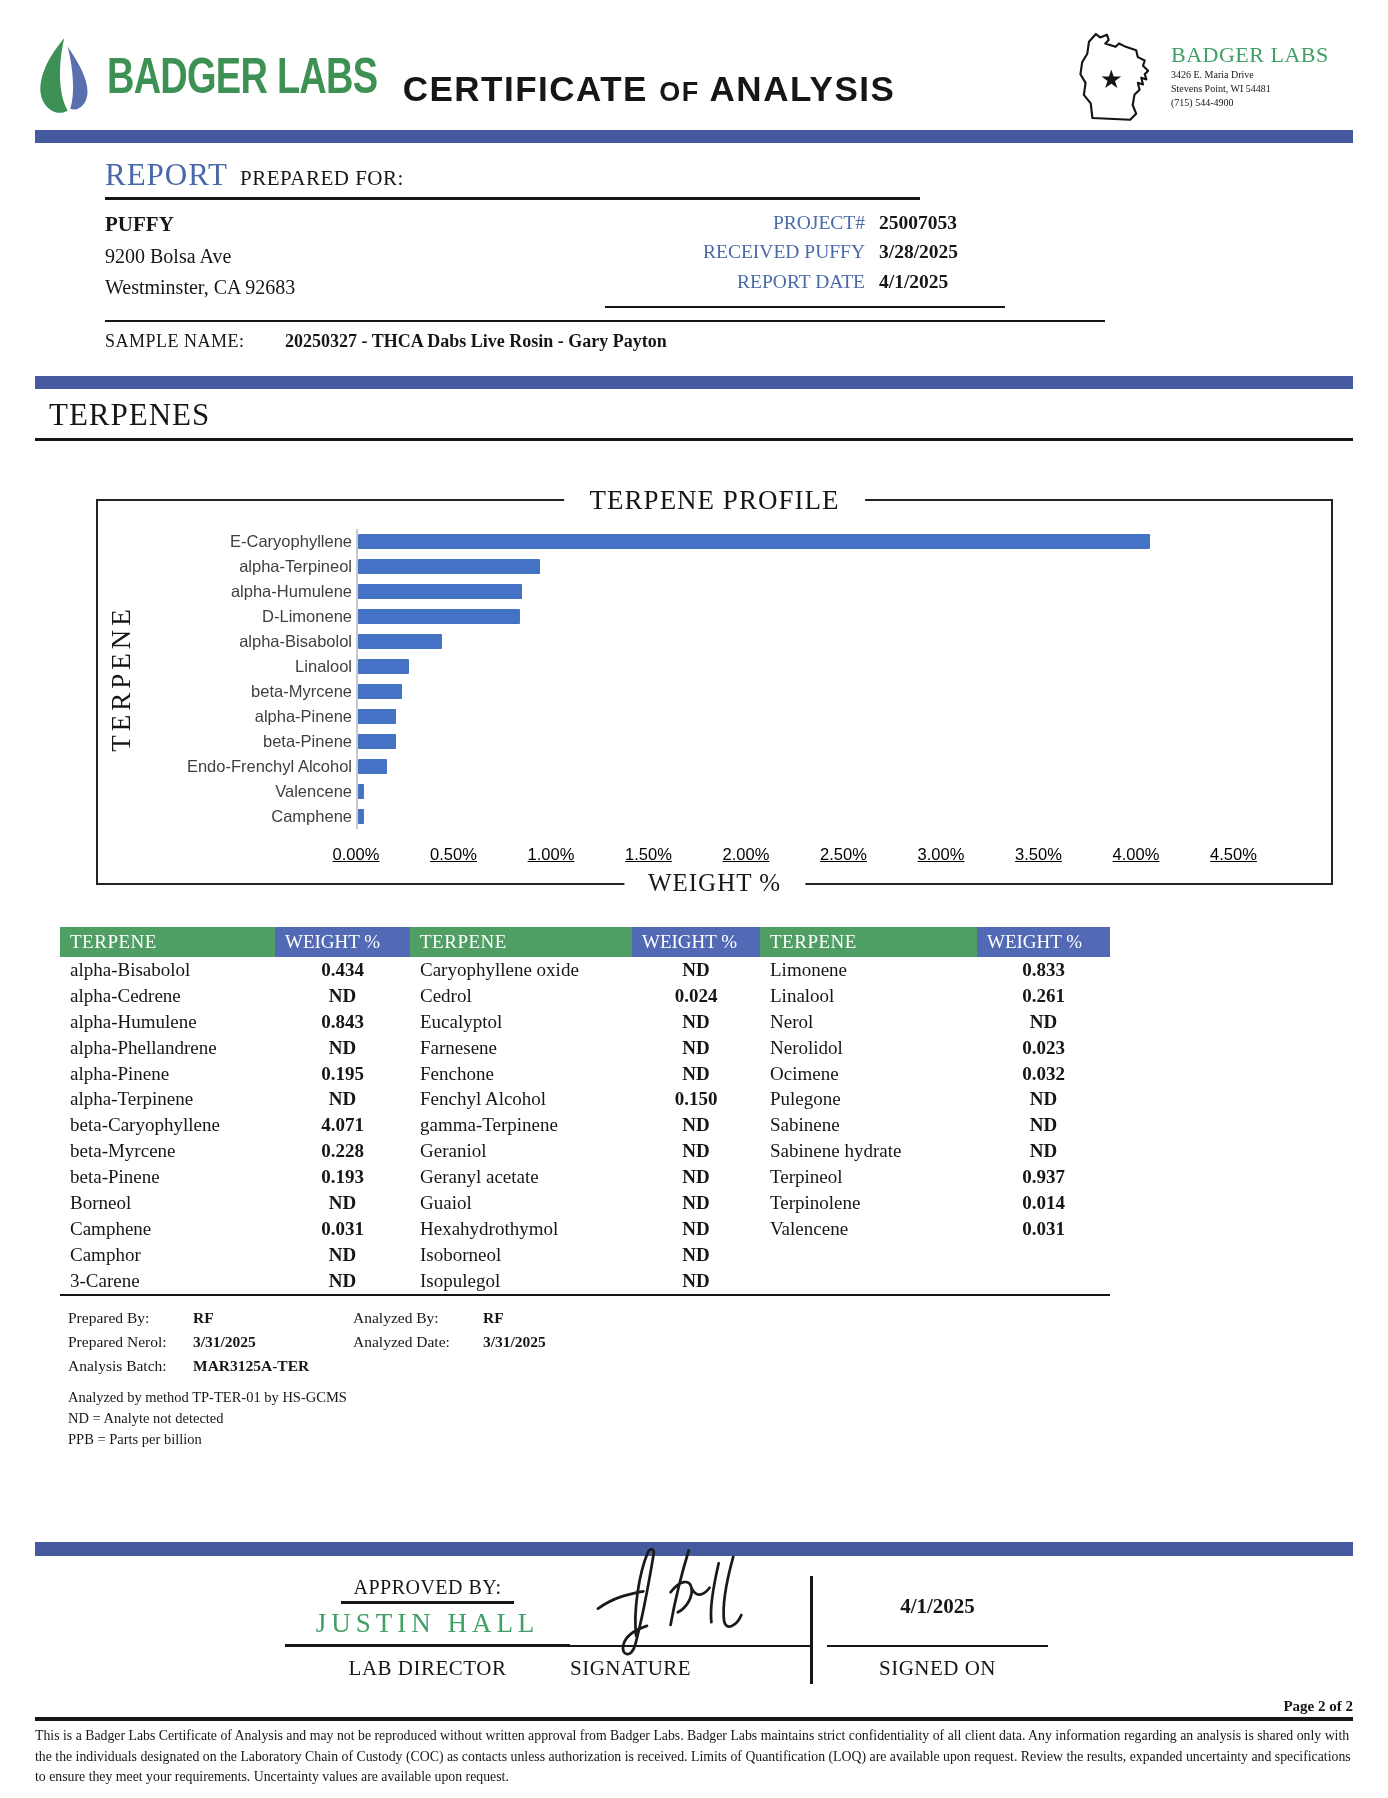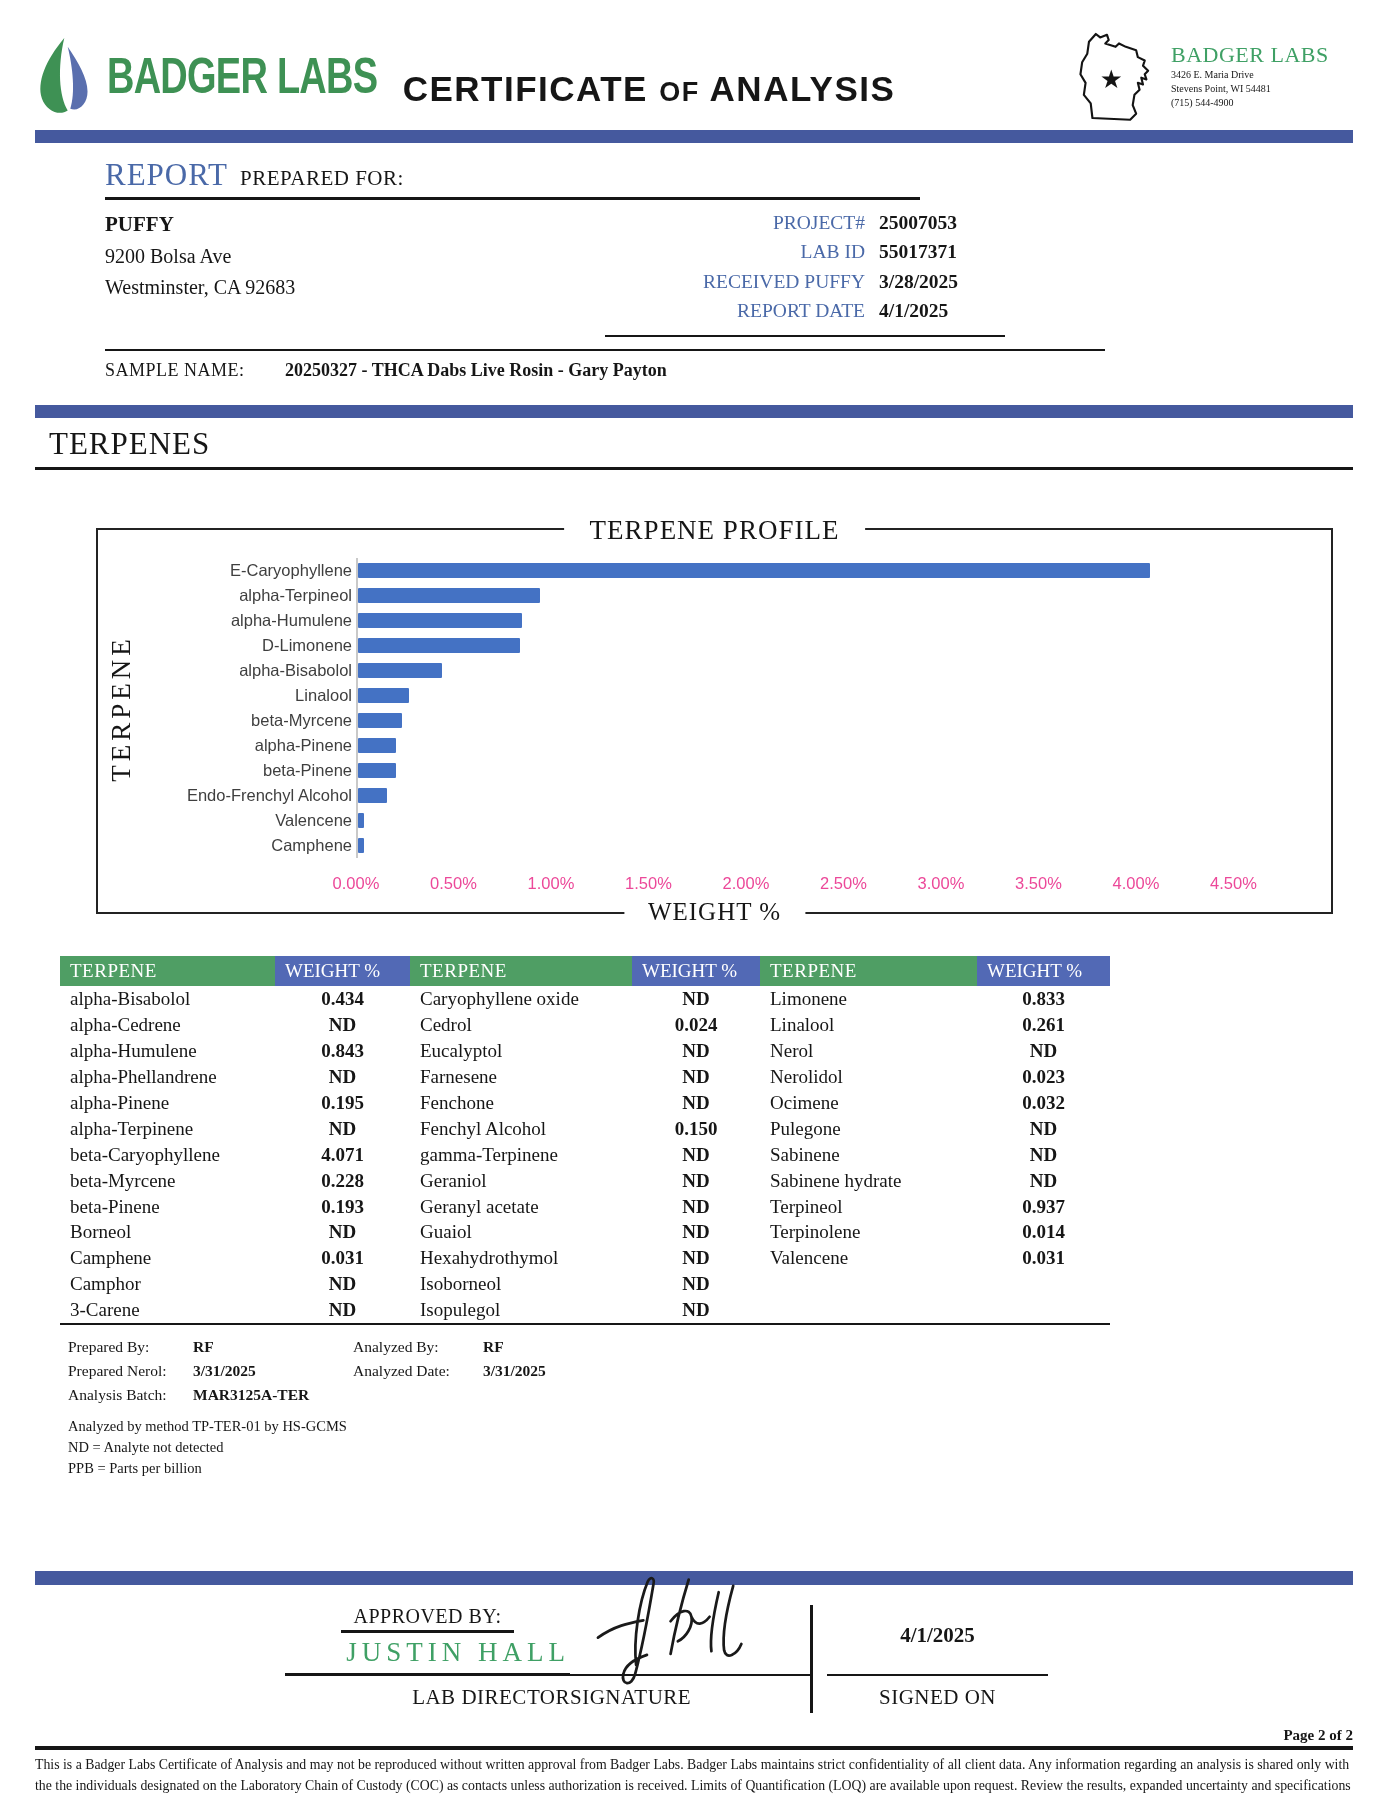--- a/index.html
+++ b/index.html
@@ -62,21 +62,21 @@
   .ylab-col{width:46px; display:flex; align-items:center; justify-content:center;}
   .ylab{transform:rotate(-90deg); font-size:27px; letter-spacing:4px; white-space:nowrap;}
   .rows-col{flex:1;}
   .crow{display:flex; align-items:center; height:25px;}
   .clab{width:212px; text-align:right; padding-right:4px;
     font-family:"Liberation Sans",sans-serif; font-size:16.5px; color:#3f3f3f; white-space:nowrap;}
   .ctrack{flex:1; align-self:stretch; border-left:2px solid #c9c9c9; display:flex; align-items:center;}
   .cbar{height:15px; background:var(--bar-blue); border-radius:1px;}
   .xticks{position:relative; height:30px; margin:10px 0 0 258px;}
   .xtick{position:absolute; top:6px; transform:translateX(-50%);
-    font-family:"Liberation Sans",sans-serif; font-size:16.5px; color:#ec4899;}
+    font-family:"Liberation Sans",sans-serif; font-size:16.5px; color:#000000;text-decoration:underline;}
   
   table.terp{margin:42px 35px 0 60px; width:1050px; border-collapse:collapse; table-layout:fixed;
     font-size:19px;}
   table.terp th{font-weight:normal; font-size:19px; color:#fff; padding:4px 10px; text-align:left;}
   th.hg{background:var(--table-green); letter-spacing:.5px;}
   th.hb{background:var(--table-blue); text-align:center;}
   table.terp td{padding:1px 10px; line-height:1.26;}
   td.tname{text-align:left;}
   td.tval{text-align:center; font-weight:bold;}
   tbody tr:last-child td{border-bottom:2px solid var(--ink);}
@@ -84,21 +84,21 @@
   .analysis{margin:10px 35px 0 68px; font-size:15.5px;}
   .an-grid{display:grid; grid-template-columns:125px 160px 130px 200px; line-height:1.55;}
   .an-label{}
   .an-value{font-weight:bold;}
   .an-batch{display:grid; grid-template-columns:125px auto; line-height:1.55;}
   .an-notes{margin-top:9px; font-size:14.5px; line-height:1.45;}
   
   .band3{margin-top:92px; height:14px;}
   .approval{display:flex; margin:20px 0 0 285px; align-items:stretch;}
   .ap-col{display:flex; flex-direction:column; justify-content:flex-end;}
-  .ap-left{width:285px; text-align:right;}
+  .ap-left{width:285px; text-align:center;}
   .approved-by{display:inline-block; margin:0 auto; font-size:20px; letter-spacing:.5px;
     border-bottom:3px solid var(--ink); padding:0 12px 2px;}
   .approver{color:var(--text-green); font-size:27px; letter-spacing:5px; margin-top:4px; padding-bottom:5px;
     border-bottom:3px solid var(--ink);}
   .ap-role{font-size:21px; letter-spacing:.5px; margin-top:9px; height:28px;}
   .ap-sig{width:240px; text-align:left; position:relative;}
   .sig-svg{position:absolute; left:6px; bottom:30px; width:220px; height:118px; overflow:visible;}
   .sig-line{border-bottom:2.5px solid var(--ink); height:0; margin-top:auto;}
   .ap-label{font-size:21px; letter-spacing:.5px; margin-top:9px; height:28px;}
   .ap-signed{width:252px; border-left:3px solid var(--ink); text-align:center;}
@@ -153,24 +153,20 @@
   <div class="rp-body">
     <div class="client">
       <div class="cname">PUFFY</div>
       <div>9200 Bolsa Ave</div>
       <div>Westminster, CA 92683</div>
     </div>
     <div class="meta">
       <div class="meta-row">
         <span class="meta-label">PROJECT#</span>
         <span class="meta-value">25007053</span>
-      </div>
-      <div class="meta-row">
-        <span class="meta-label">LAB ID</span>
-        <span class="meta-value">55017371</span>
       </div>
       <div class="meta-row">
         <span class="meta-label">RECEIVED PUFFY</span>
         <span class="meta-value">3/28/2025</span>
       </div>
       <div class="meta-row">
         <span class="meta-label">REPORT DATE</span>
         <span class="meta-value">4/1/2025</span>
       </div>
     </div>

